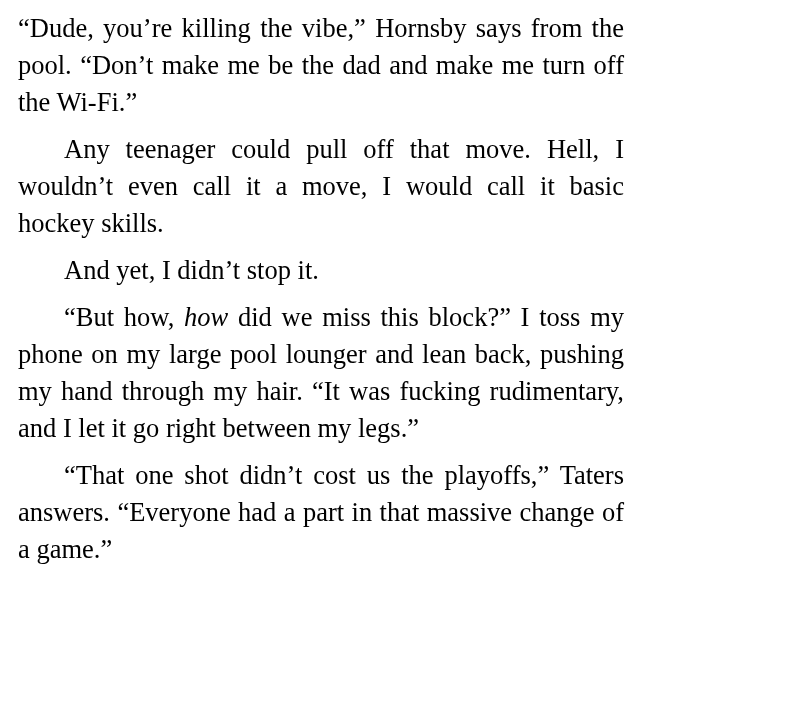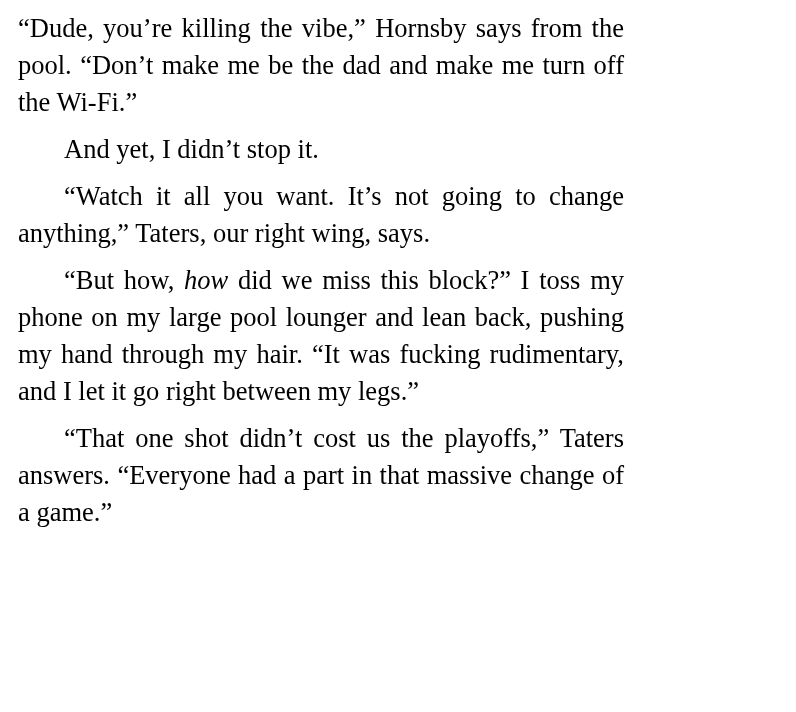--- a/index.html
+++ b/index.html
@@ -34,18 +34,18 @@
   .para em {
     font-style: italic;
   }
 </style>
 </head>
 <body>
 
 <div class="page">
   <div id="body-text">
       <p class="para">“Dude, you’re killing the vibe,” Hornsby says from the pool. “Don’t make me be the dad and make me turn off the Wi-Fi.”</p>
+      <p class="para indent">Any teenager could pull off that move. Hell, I wouldn’t even call it a move, I would call it basic hockey skills.</p>
       <p class="para indent">And yet, I didn’t stop it.</p>
-      <p class="para indent">“Watch it all you want. It’s not going to change anything,” Taters, our right wing, says.</p>
       <p class="para indent"><span>“But how, </span><em>how</em><span> did we miss this block?” I toss my phone on my large pool lounger and lean back, pushing my hand through my hair. “It was fucking rudimentary, and I let it go right between my legs.”</span></p>
       <p class="para indent">“That one shot didn’t cost us the playoffs,” Taters answers. “Everyone had a part in that massive change of a game.”</p>
     </div>
 </div>
 
 </body></html>

